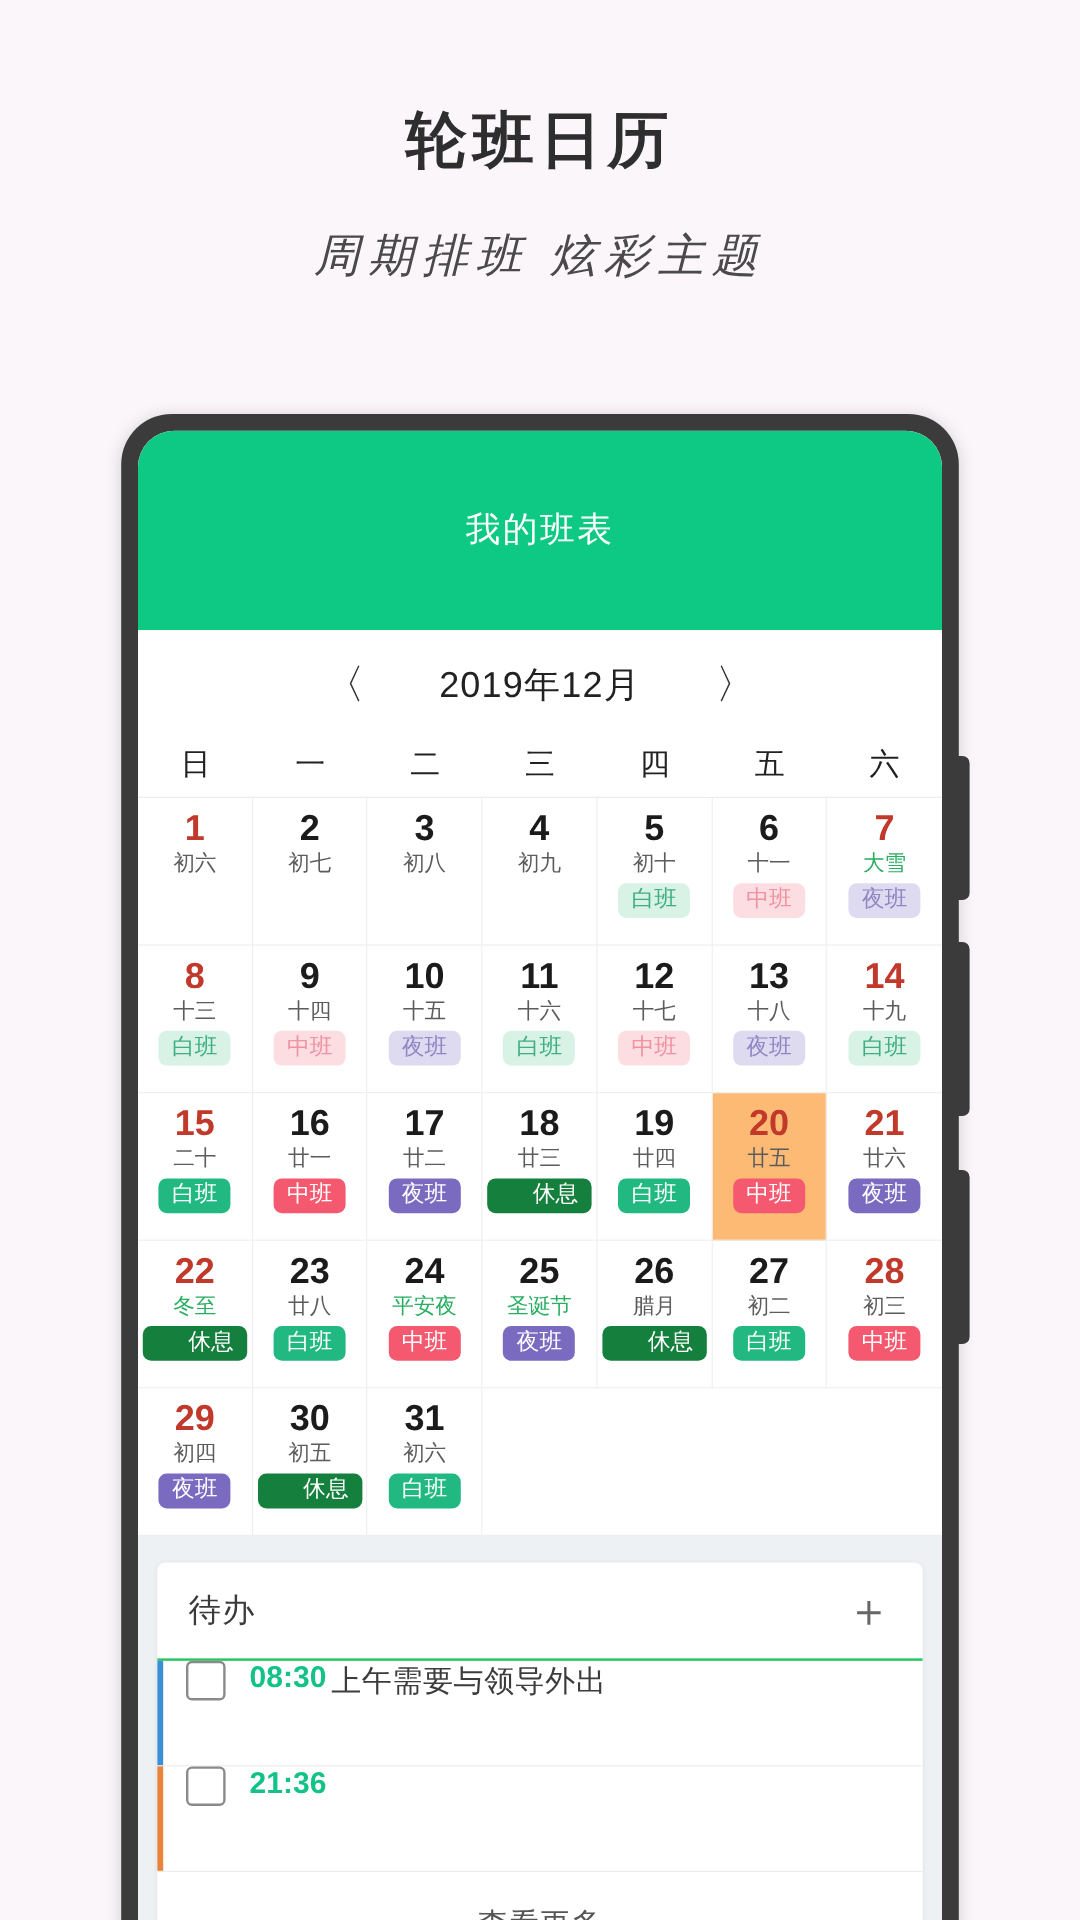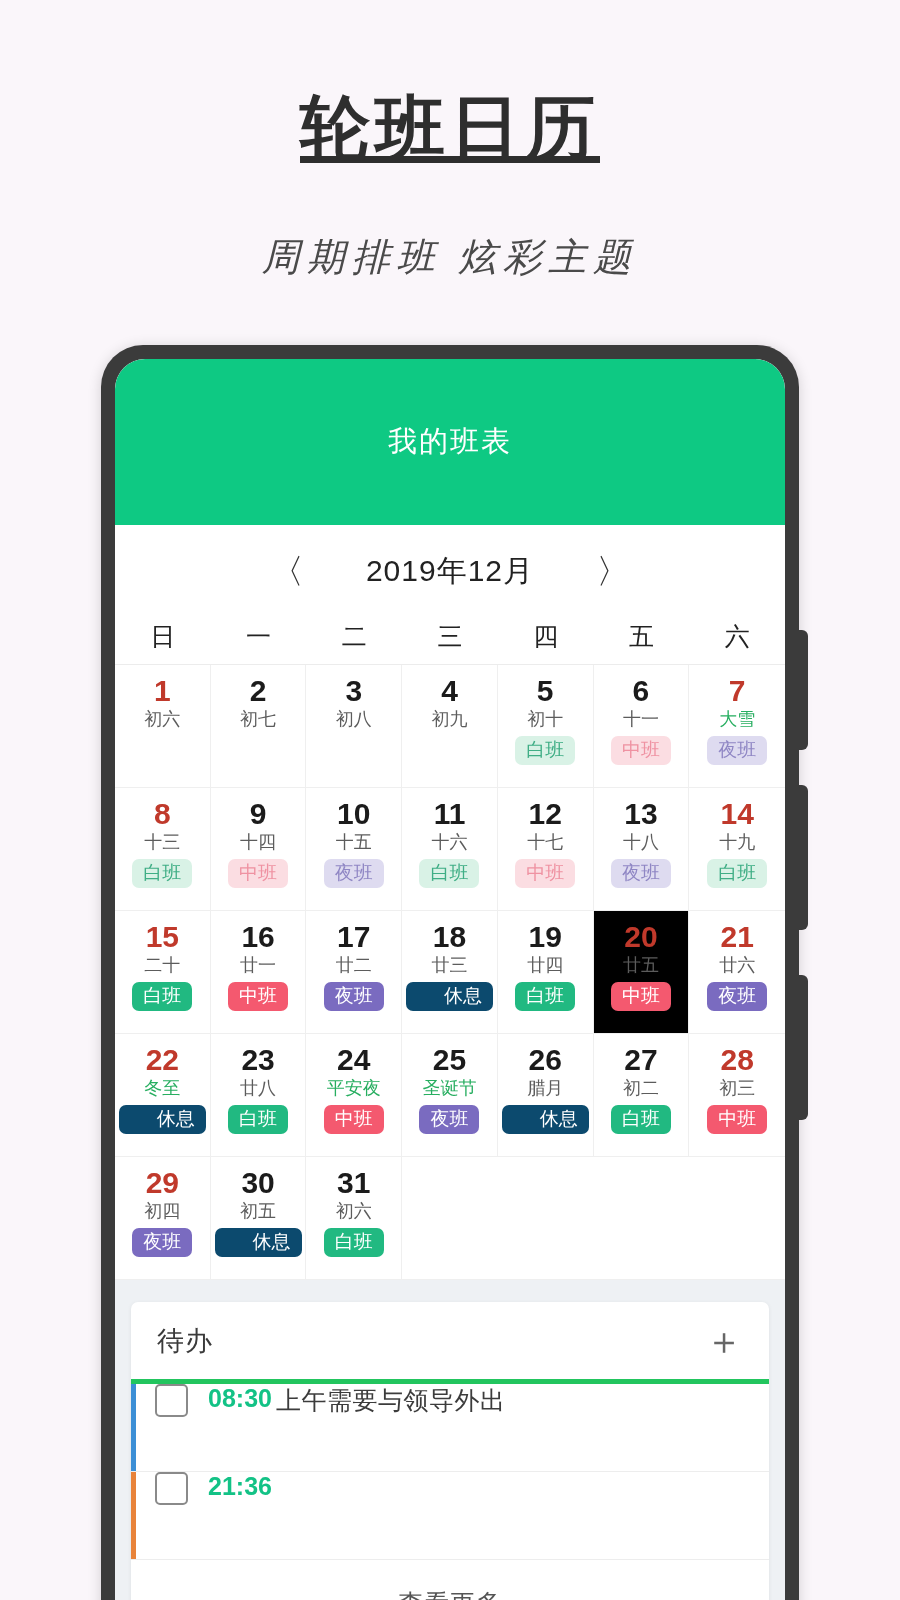--- a/index.html
+++ b/index.html
@@ -16,29 +16,28 @@
     position: relative;
   }
 
   
   .promo {
     text-align: center;
     padding-top: 92px;
   }
   .promo-title {
     font-family: "Liberation Serif", "DejaVu Serif", serif;
-    font-size: 70px;
+    font-size: 51px;
     font-weight: 700;
     color: #2e2e2e;
     letter-spacing: 5px;
     line-height: 1.05;
-    text-decoration: underline;
   }
   .promo-sub {
-    margin-top: 66px;
+    margin-top: 42px;
     font-family: "Liberation Serif", "DejaVu Serif", serif;
     font-size: 38px;
     color: #4a4a4a;
     letter-spacing: 7px;
     font-style: italic;
     font-weight: 400;
   }
 
   
   .phone-frame {
@@ -136,21 +135,21 @@
     height: 123px;
     border-right: 1px solid #efefef;
     border-bottom: 1px solid #efefef;
     display: flex;
     flex-direction: column;
     align-items: center;
     padding-top: 10px;
     position: relative;
   }
   .cell:nth-child(7n) { border-right: none; }
-  .cell.selected { background: #000000; }
+  .cell.selected { background: #fdba74; }
   .cell.empty { border-right: none; border-bottom: 1px solid #efefef; }
 
   .d-num {
     font-size: 30px;
     font-weight: 600;
     color: #1b1b1b;
     line-height: 1.08;
     font-family: "Liberation Sans", sans-serif;
   }
   .d-num.red { color: #c0392b; }
@@ -173,37 +172,37 @@
     white-space: nowrap;
   }
   
   .badge.pale-day   { background: #d9f2e6; color: #3fae85; }
   .badge.pale-mid   { background: #fbdde2; color: #ef92a2; }
   .badge.pale-night { background: #dedbf0; color: #8f86c4; }
   
   .badge.solid-day   { background: #21b981; color: #ffffff; }
   .badge.solid-mid   { background: #f4596f; color: #ffffff; }
   .badge.solid-night { background: #7a6bc0; color: #ffffff; }
-  .badge.solid-rest  { background: #0c4a6e; color: #ffffff; padding-left: 38px; }
+  .badge.solid-rest  { background: #15803d; color: #ffffff; padding-left: 38px; }
 
   
   .todo-wrap { padding: 22px 16px 0 16px; }
   .todo-card {
     background: #ffffff;
     border-radius: 7px;
     box-shadow: 0 1px 4px rgba(0,0,0,0.07);
     overflow: hidden;
   }
   .todo-head {
     height: 82px;
     display: flex;
     align-items: center;
     justify-content: space-between;
     padding: 0 26px;
-    border-bottom: 5px solid #22c55e;
+    border-bottom: 2px solid #22c55e;
   }
   .todo-head-title { font-size: 27px; color: #3a3a3a; letter-spacing: 1px; }
   .todo-add {
     font-size: 38px;
     color: #666;
     line-height: 1;
     font-family: "DejaVu Sans", sans-serif;
   }
 
   .todo-item {

